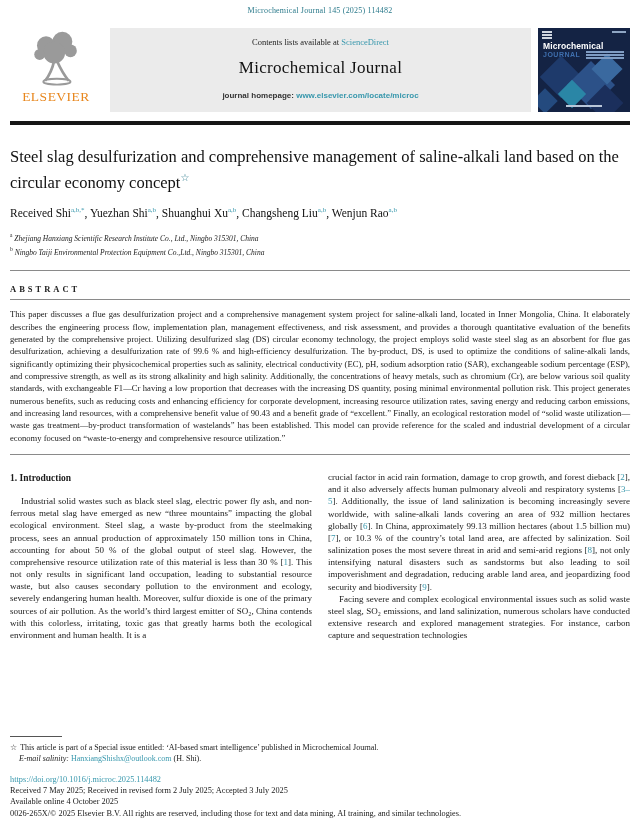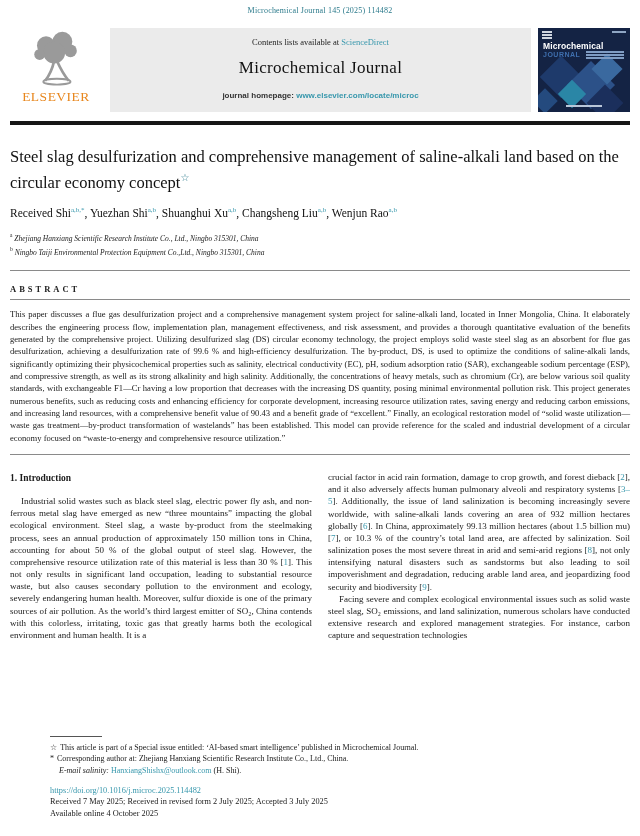--- a/index.html
+++ b/index.html
@@ -57,21 +57,21 @@
   .columns { display: flex; margin-top: 16px; }
   .col { width: 50%; }
   .col-left { padding-right: 8px; }
   .col-right { padding-left: 8px; }
   .intro-heading { font-size: 9.5px; font-weight: bold; margin-bottom: 12px; margin-top: 2px; }
   .body-text { font-size: 9px; line-height: 12.15px; text-align: justify; color: #1a1a1a; }
   .indent { text-indent: 11px; }
   .ref { color: #3797ac; }
   .it { font-style: italic; }
 
-  .bottom { position: absolute; left: 10px; right: 10px; top: 736px; margin-left: 40px; }
+  .bottom { position: absolute; left: 10px; right: 10px; top: 736px; }
   .fn-rule { width: 52px; border: 0; border-top: 1px solid #555; margin-bottom: 5px; }
   .fn { font-size: 8px; line-height: 11.3px; color: #1a1a1a; }
   .fn .marker { margin-right: 3px; }
   .fn-email { padding-left: 9px; }
   .footer { margin-top: 9px; }
   .doi-line { font-size: 8.3px; line-height: 11.4px; }
   .meta { font-size: 8.3px; line-height: 11.4px; color: #1a1a1a; }
 </style>
 </head>
 <body>
@@ -169,25 +169,23 @@
       <p class="body-text"><span>crucial factor in acid rain formation, damage to crop growth, and forest dieback [</span><span class="ref">2</span><span>], and it also adversely affects human pulmonary alveoli and respiratory systems [</span><span class="ref">3–5</span><span>]. Additionally, the issue of land salinization is becoming increasingly severe worldwide, with saline-alkali lands covering an area of 932 million hectares globally [</span><span class="ref">6</span><span>]. In China, approximately 99.13 million hectares (about 1.5 billion mu) [</span><span class="ref">7</span><span>], or 10.3 % of the country’s total land area, are affected by salinization. Soil salinization poses the most severe threat in arid and semi-arid regions [</span><span class="ref">8</span><span>], not only intensifying natural disasters such as sandstorms but also leading to soil impoverishment and degradation, reducing arable land area, and jeopardizing food security and biodiversity [</span><span class="ref">9</span><span>].</span></p>
       <p class="body-text indent">Facing severe and complex ecological environmental issues such as solid waste steel slag, SO₂ emissions, and land salinization, numerous scholars have conducted extensive research and explored management strategies. For instance, carbon capture and sequestration technologies</p>
     </div>
   </div>
 
   <div class="bottom">
     <hr class="fn-rule">
     <div class="fn">
       <span class="marker">☆</span><span>This article is part of a Special issue entitled: ‘AI-based smart intelligence’ published in Microchemical Journal.</span>
     </div>
-    <div class="fn">
-      <span class="marker">*</span><span>Corresponding author at: Zhejiang Hanxiang Scientific Research Institute Co., Ltd., China.</span>
-    </div>
     <div class="fn fn-email"><span class="it">E-mail salinity: </span><span class="ref">HanxiangShishx@outlook.com</span><span> (H. Shi).</span></div>
 
     <div class="footer">
       <div class="doi-line"><a class="teal" href="#">https://doi.org/10.1016/j.microc.2025.114482</a></div>
       <div class="meta">Received 7 May 2025; Received in revised form 2 July 2025; Accepted 3 July 2025</div>
       <div class="meta">Available online 4 October 2025</div>
+      <div class="meta">0026-265X/© 2025 Elsevier B.V. All rights are reserved, including those for text and data mining, AI training, and similar technologies.</div>
     </div>
   </div>
 
 </div>
 
 </body></html>

